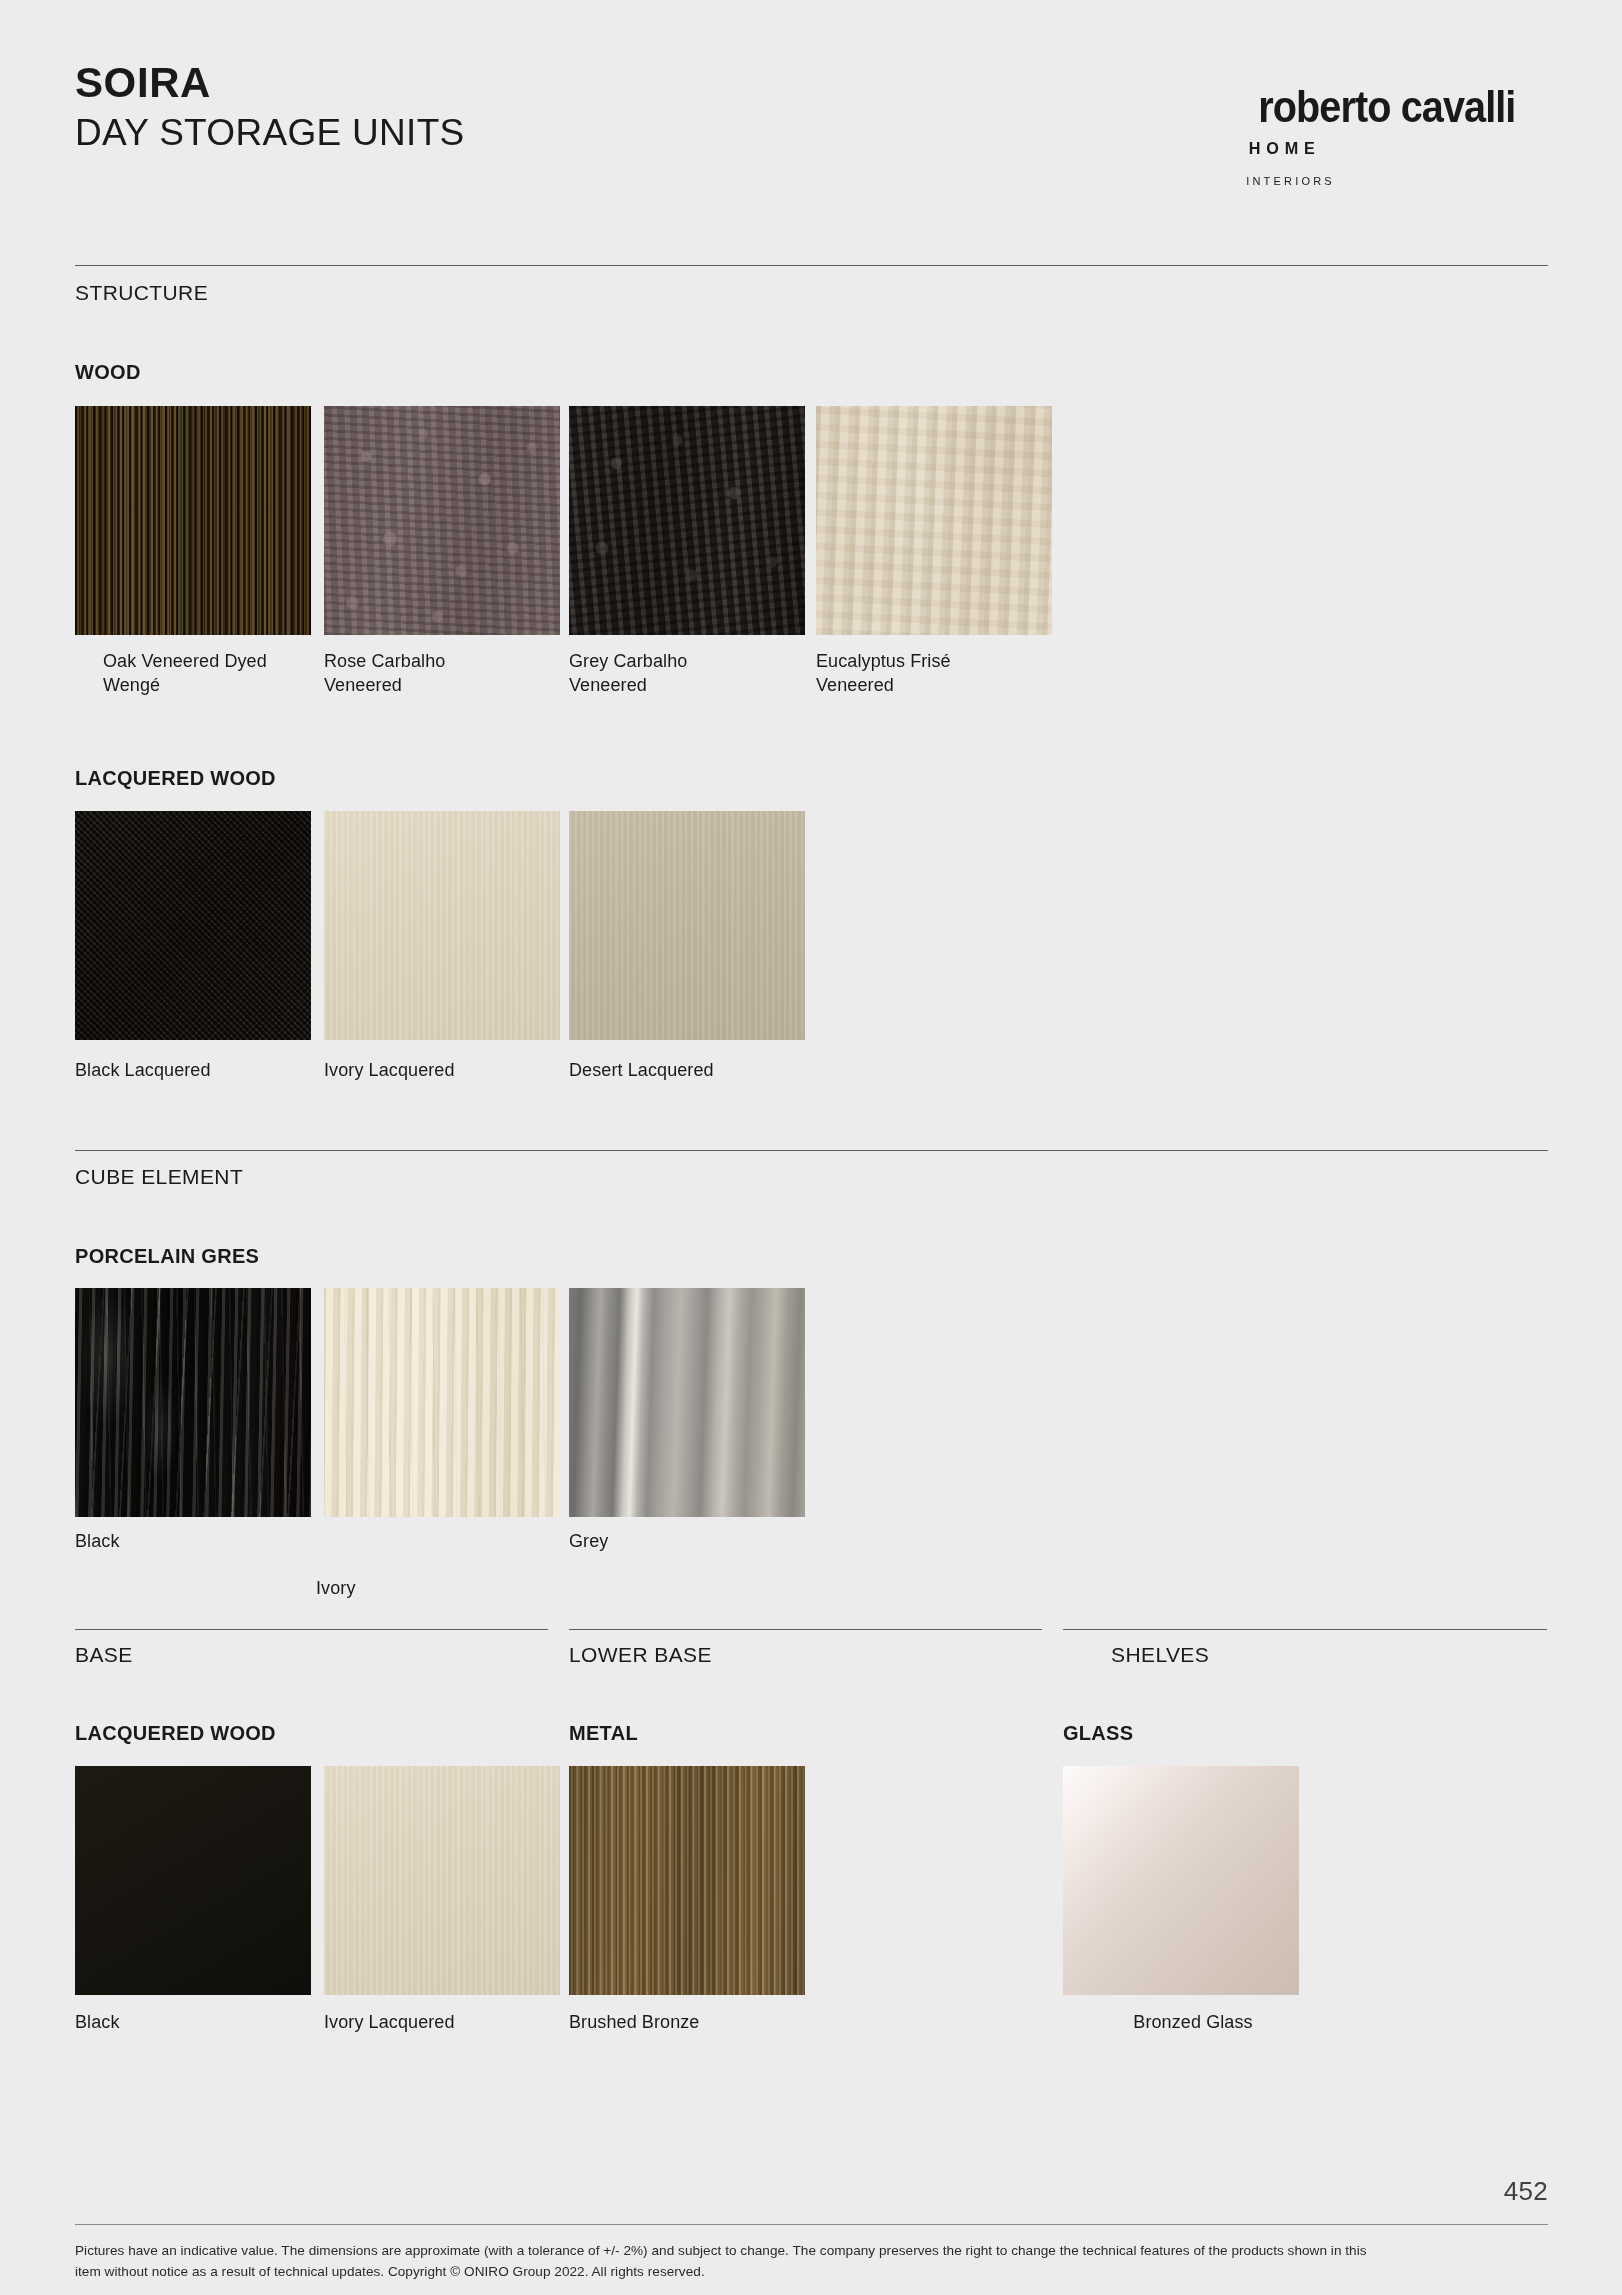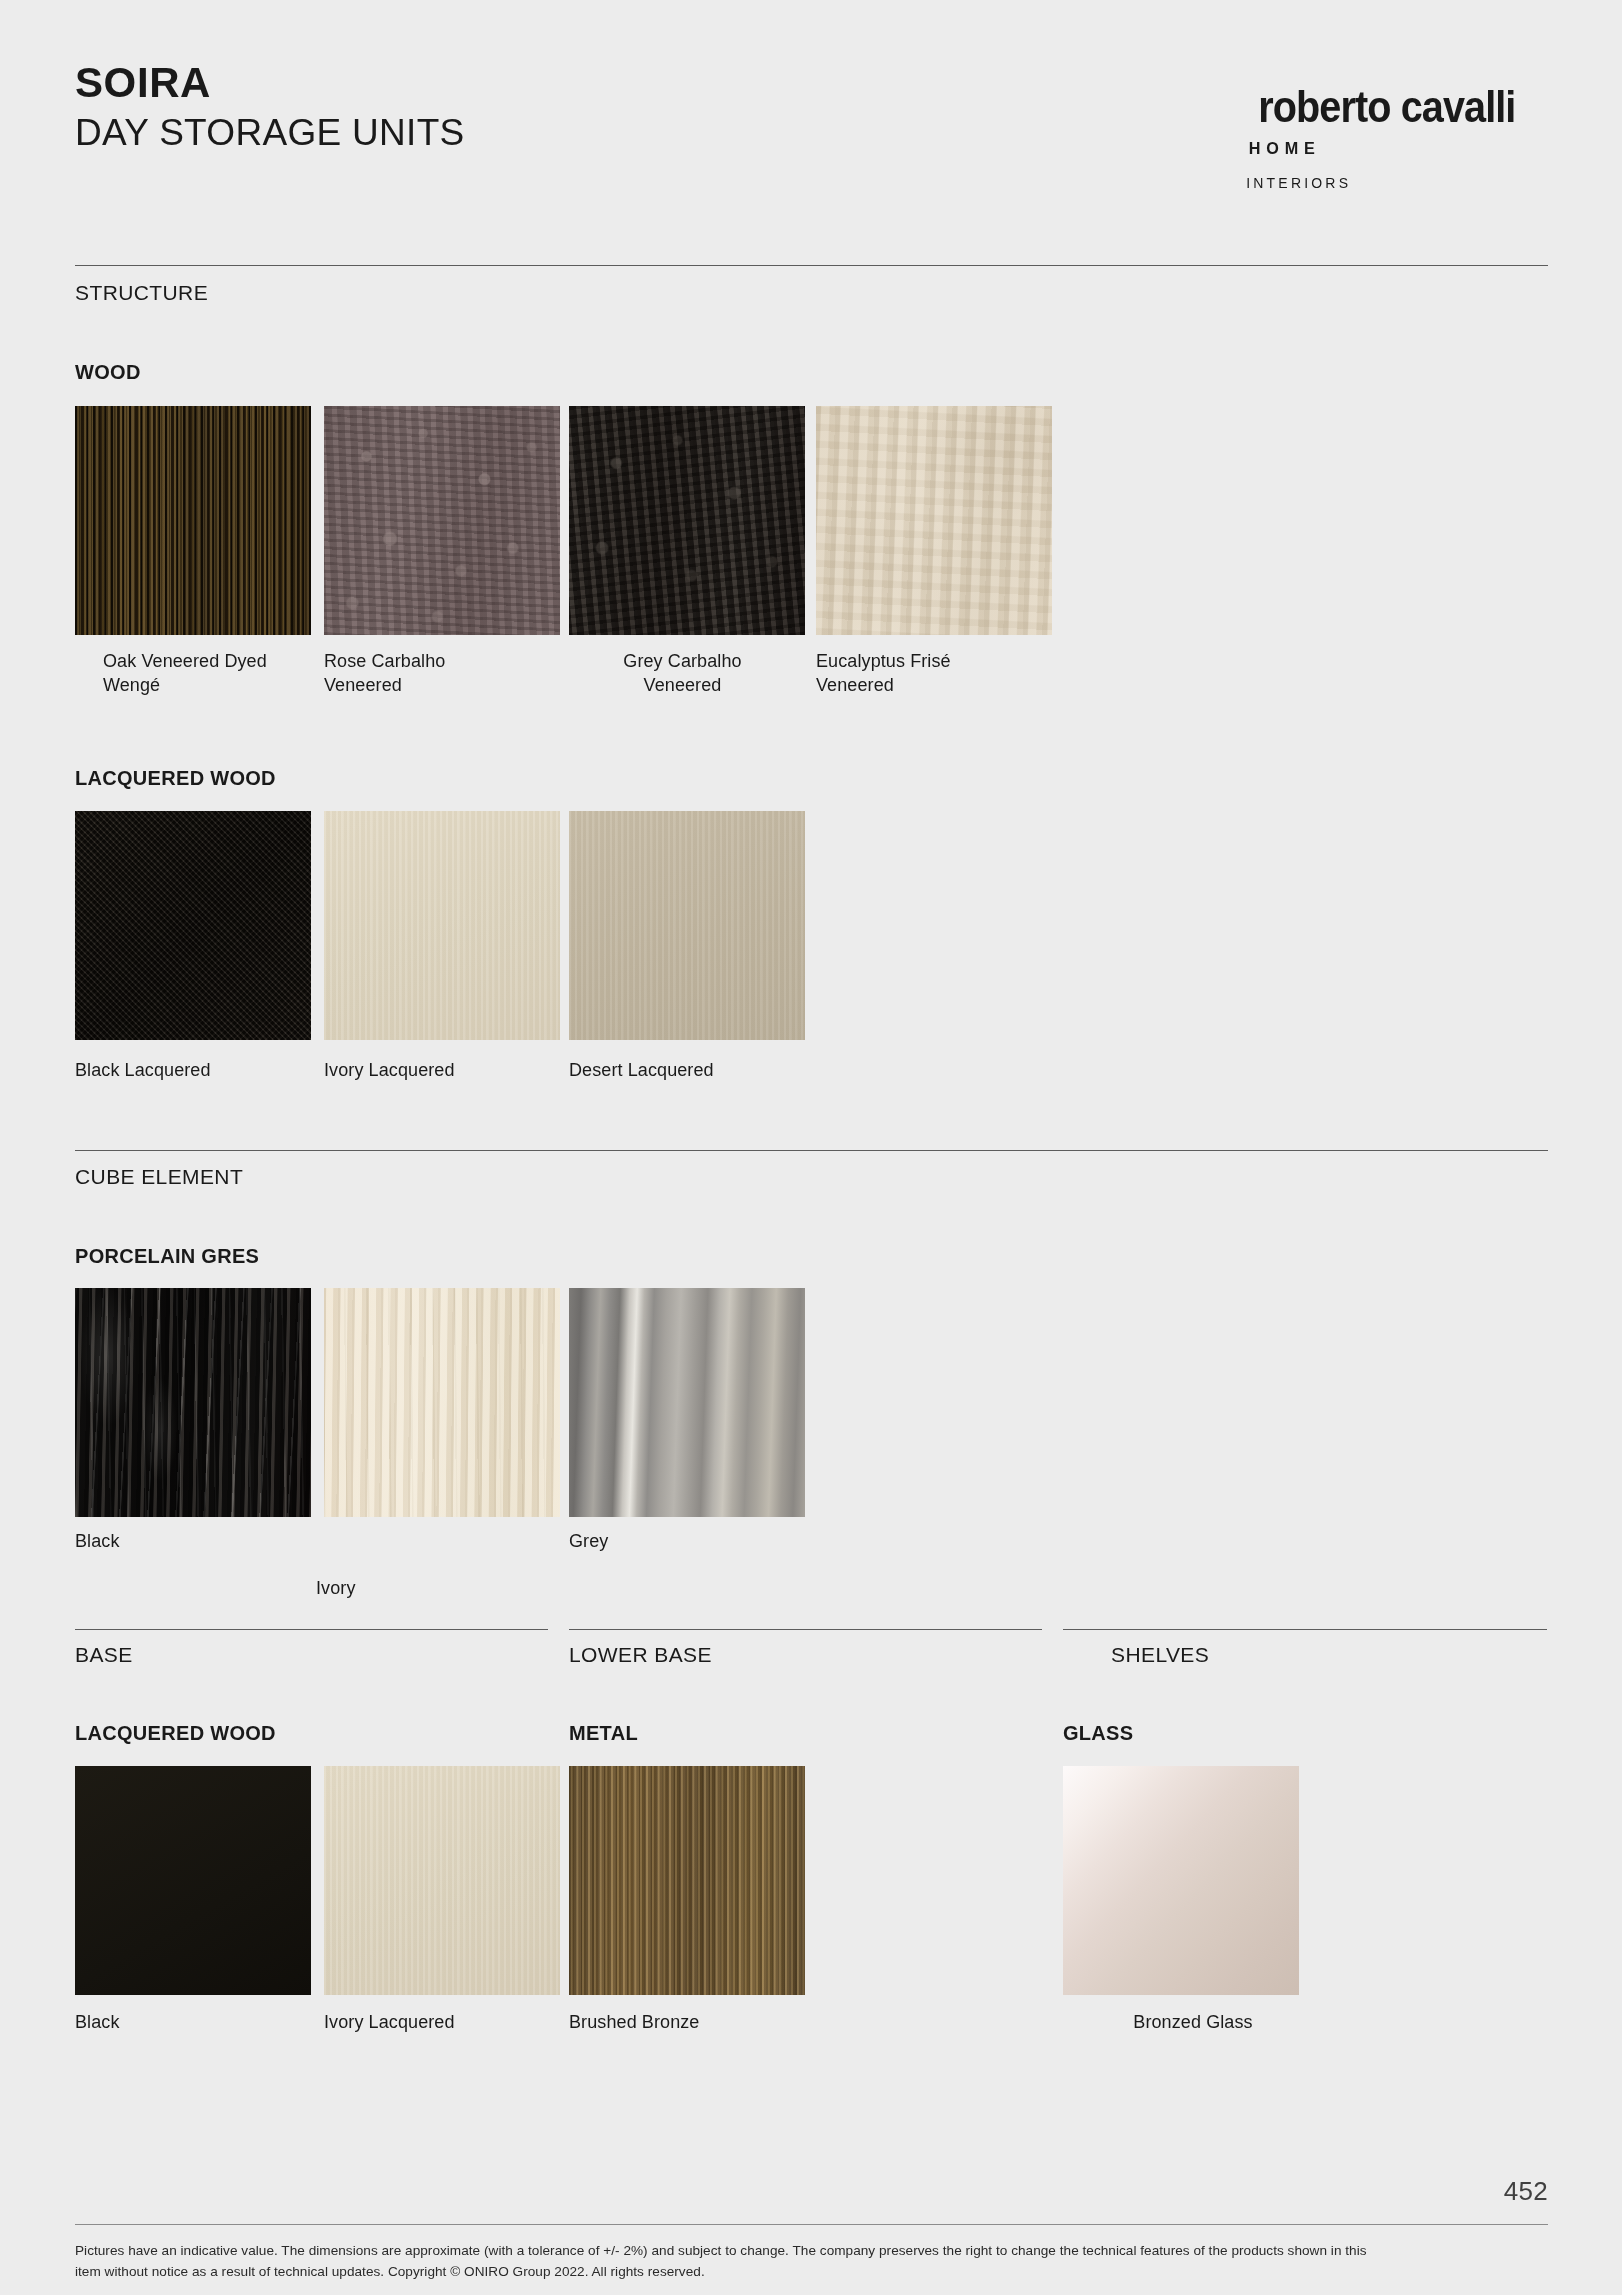--- a/index.html
+++ b/index.html
@@ -28,21 +28,21 @@
   .logo-block{position:absolute;right:0;top:-5.2px;width:305px;text-align:left;margin-top:28px;}
   .logo-name{
     font-size:44px;font-weight:700;letter-spacing:-1px;line-height:1;
     transform:scaleX(0.90);transform-origin:center;
   }
   .logo-home{
     font-size:16.2px;font-weight:600;letter-spacing:5.8px;margin-top:10.4px;
     padding-left:5.8px;
   }
   .logo-interiors{
-    font-size:14px;font-weight:400;letter-spacing:3.2px;margin-top:17px;
+    font-size:11px;font-weight:400;letter-spacing:3.2px;margin-top:17px;
     padding-left:3.2px;
   }
 
   
   .rule{position:absolute;height:0;border-top:1.3px solid #5c5c5c;}
   .sec-head{
     position:absolute;font-size:21px;font-weight:400;letter-spacing:0.4px;
     white-space:nowrap;
   }
   .sub-head{
@@ -273,21 +273,21 @@
 
   <div class="swatch tx-oak" style="left:75px;top:406px;width:236px;height:229px;"></div>
   <div class="swatch tx-rose" style="left:324px;top:406px;width:236px;height:229px;"></div>
   <div class="swatch tx-greyc" style="left:569px;top:406px;width:236px;height:229px;"></div>
   <div class="swatch tx-euca" style="left:816px;top:406px;width:236px;height:229px;"></div>
 
   <div class="swatch-label" style="left:75px;top:650px;width:227px;margin-left:28px;">Oak Veneered Dyed
 Wengé</div>
   <div class="swatch-label" style="left:324px;top:650px;width:227px;">Rose Carbalho
 Veneered</div>
-  <div class="swatch-label" style="left:569px;top:650px;width:227px;text-align:center;">Grey Carbalho
+  <div class="swatch-label" style="left:569px;top:650px;width:227px;">Grey Carbalho
 Veneered</div>
   <div class="swatch-label" style="left:816px;top:650px;width:227px;">Eucalyptus Frisé
 Veneered</div>
 
   <div class="sub-head" style="left:75px;top:767px;">LACQUERED WOOD</div>
 
   <div class="swatch tx-blacklacq" style="left:75px;top:811px;width:236px;height:229px;"></div>
   <div class="swatch tx-ivorylacq" style="left:324px;top:811px;width:236px;height:229px;"></div>
   <div class="swatch tx-desertlacq" style="left:569px;top:811px;width:236px;height:229px;"></div>
 

